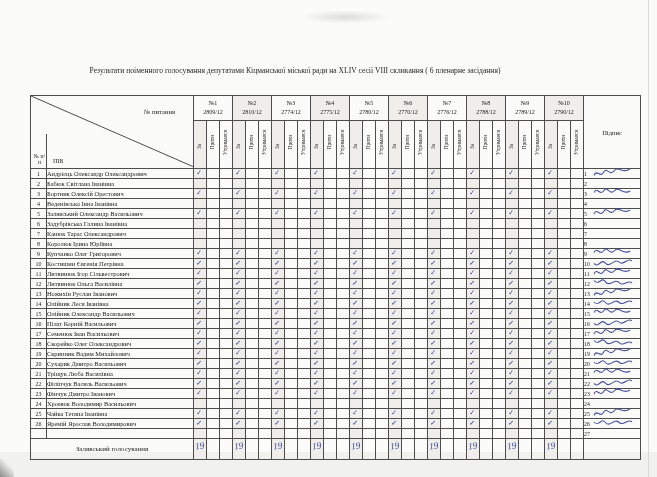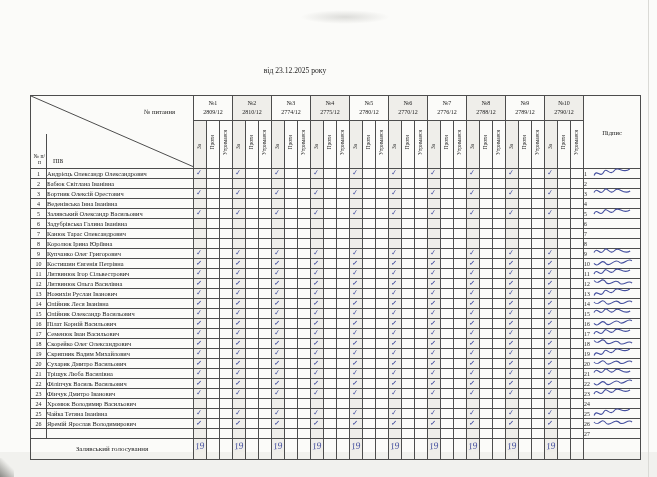--- a/index.html
+++ b/index.html
@@ -49,21 +49,21 @@
 </head>
 <body>
 
 <div class="scan">
   <div class="smudge"></div>
   <div class="bottom-band"></div>
   <div class="corner-shadow"></div>
   <div class="page-edge"></div>
 
   <div class="title">
-    <div>від 23.12.2025 року</div>
+    <div>Результати поіменного голосування депутатами Кіцманської міської ради на XLIV сесії VIII скликання ( 6 пленарне засідання)</div>
   </div>
 
   <table class="vote">
     <colgroup id="cols">
         <col class="c-num">
         <col class="c-name">
         <col class="c-v">
         <col class="c-v">
         <col class="c-v">
         <col class="c-v">

